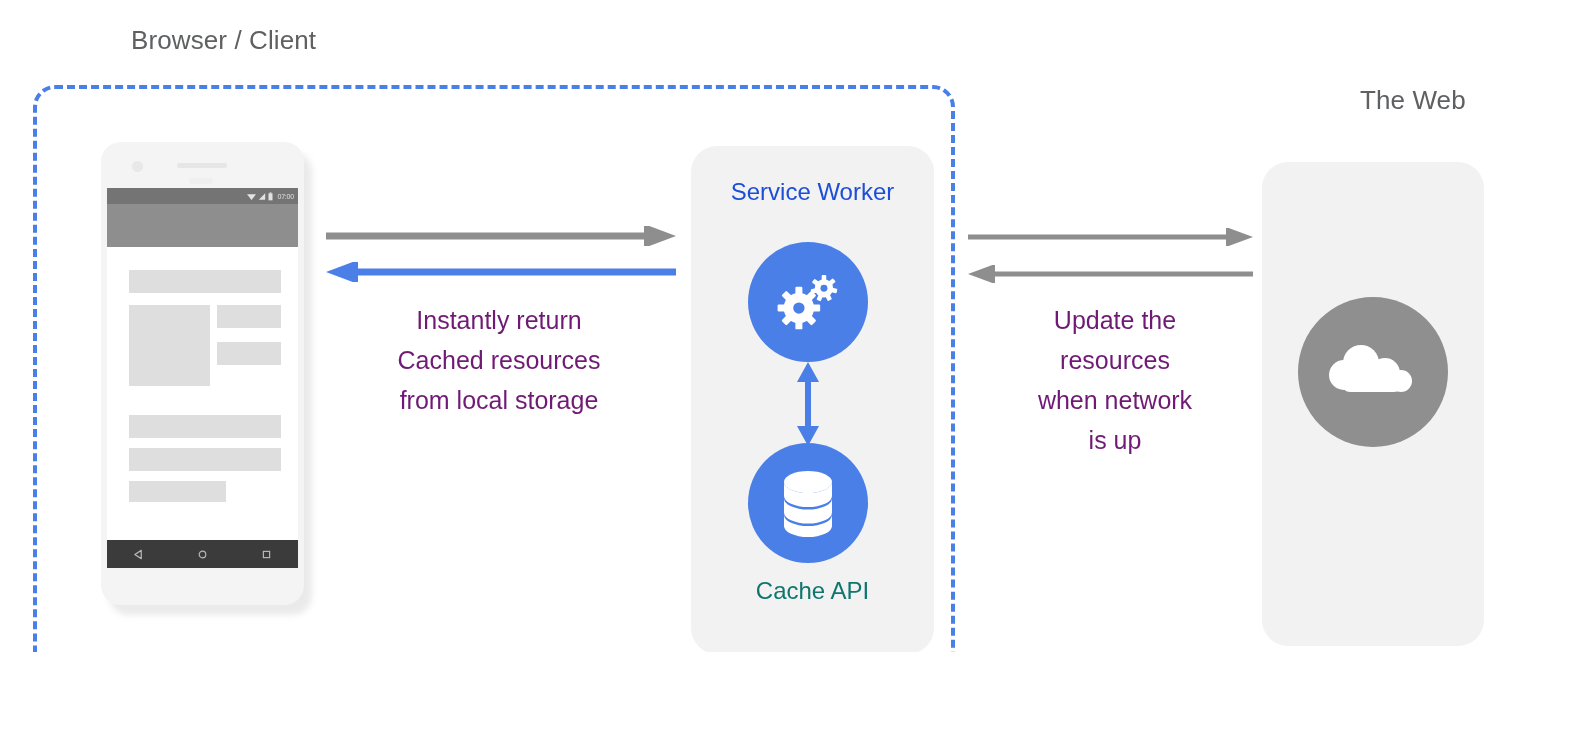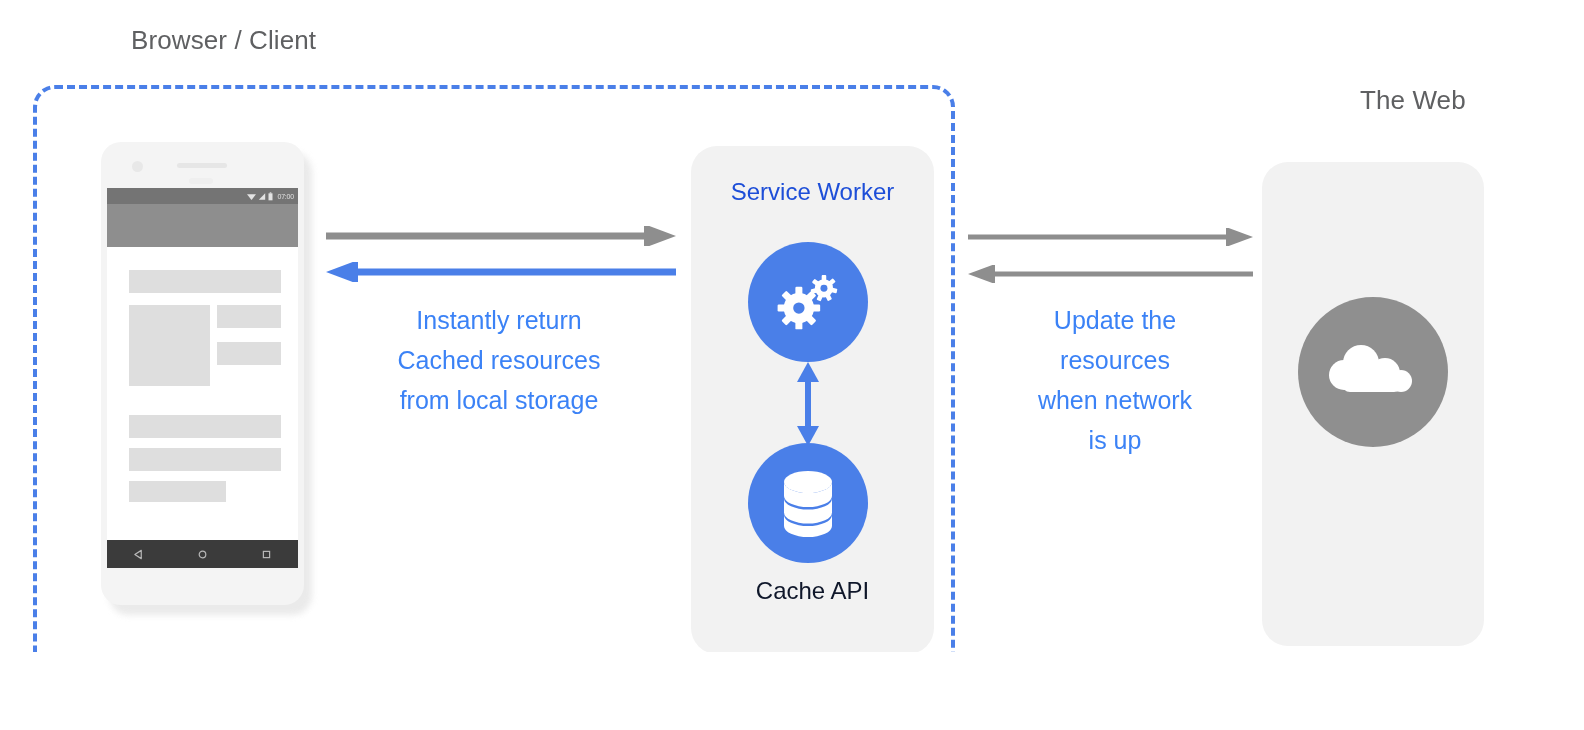--- a/index.html
+++ b/index.html
@@ -187,21 +187,21 @@
     color: #1d4ed8;
     font-family: "Liberation Sans", sans-serif;
   }
   #cache-title {
     position: absolute;
     left: 0;
     bottom: 49px;
     width: 243px;
     text-align: center;
     font-size: 24px;
-    color: #0f172a;
+    color: #0f766e;
     font-family: "Liberation Sans", sans-serif;
   }
   .blue-circle {
     position: absolute;
     border-radius: 50%;
     background: #4a7fe8;
     display: flex;
     align-items: center;
     justify-content: center;
   }
@@ -243,21 +243,21 @@
   
   .arrow-svg { position: absolute; display: block; }
   #arrow-left-top    { left: 326px; top: 226px; }
   #arrow-left-bottom { left: 326px; top: 262px; }
   #arrow-right-top    { left: 968px; top: 228px; }
   #arrow-right-bottom { left: 968px; top: 265px; }
 
   
   .annot {
     position: absolute;
-    color: #3b82f6;
+    color: #701a75;
     font-size: 25px;
     line-height: 40px;
     text-align: center;
     font-family: "Liberation Sans", sans-serif;
     white-space: pre-line;
   }
   #annot-left  { left: 354px; top: 300px; width: 290px; }
   #annot-right { left: 1000px; top: 300px; width: 230px; }
 </style>
 </head>

